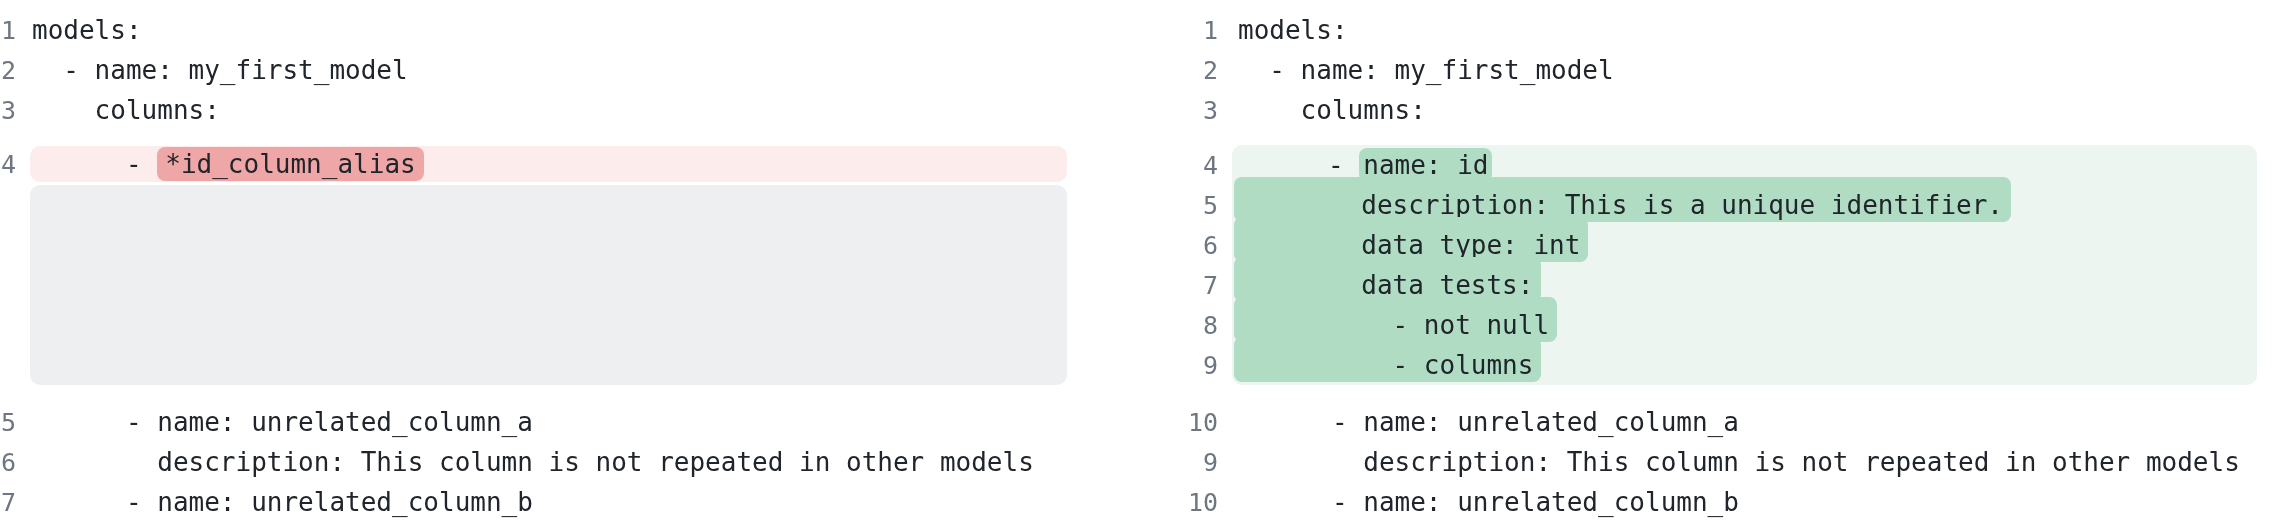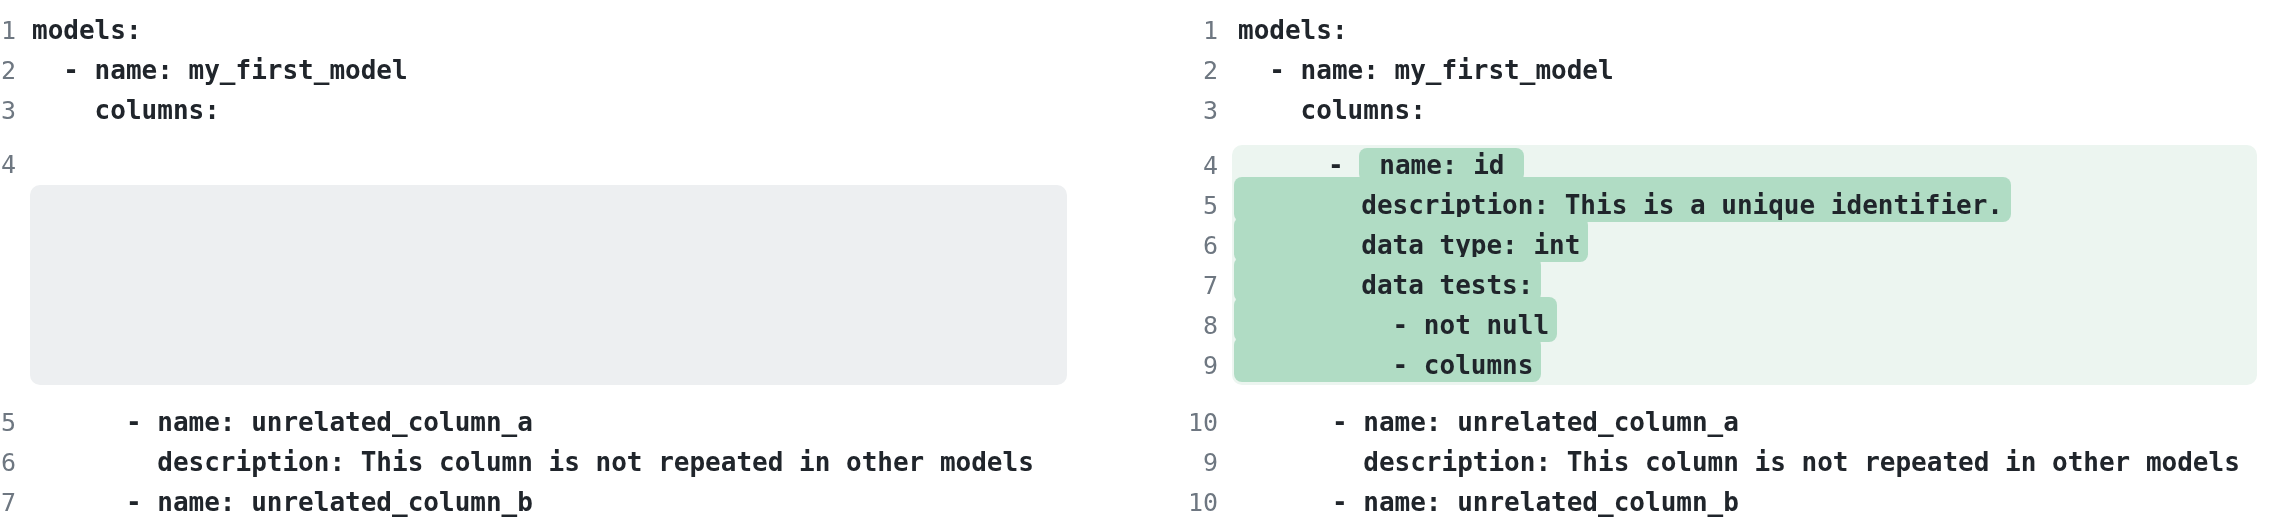--- a/index.html
+++ b/index.html
@@ -12,21 +12,21 @@
   #pane-left  { left:0;     width:1130px; }
   #pane-right { left:1140px; width:1138px; }
 
   .row { display:flex; align-items:center; height:40px; }
   .gutter {
     flex:none; text-align:right; color:var(--lineno,#6e7781);
     font-size:25px; white-space:pre;
   }
   #pane-left  .gutter { width:16px; }
   #pane-right .gutter { width:78px; }
-  .codecell { white-space:pre; line-height:40px;font-weight:bold; }
+  .codecell { white-space:pre; line-height:40px; }
   #pane-left  .row > .codecell { margin-left:16px; }
   #pane-right .row > .codecell { margin-left:20px; }
 
   .section { }
   .section-removed, .section-added { margin-top:15px; }
   .section-removed + .filler { margin-top:2px; }
   .filler + .section-context, .section-added + .section-context { margin-top:17px; }
 
   
   .section-removed .row { height:38px; }
@@ -47,21 +47,21 @@
 
   
   .gline {
     margin-left:14px; width:1025px; height:40px;
     background:var(--added-line,#ecf5f0); display:flex; align-items:center;
   }
   .section-added .row:first-child .gline { border-radius:10px 10px 0 0; }
   .section-added .row:last-child  .gline { border-radius:0 0 10px 10px; }
   .gline .codecell { margin-left:2px; }
   .hl-added {
-    background:var(--added-token,#b0dcc4); border-radius:8px; padding:2px 20px; white-space:pre;
+    background:var(--added-token,#b0dcc4); border-radius:8px; padding:2px 4px; white-space:pre;
   }
   .hl-added.full { padding:13px 8px 2px 2px; }
 </style>
 </head>
 <body style="--text: #20252b; --lineno: #6e7781; --removed-line: #fcedec; --removed-token: #efa6a6; --filler: #edeff1; --added-line: #ecf5f0; --added-token: #b0dcc4;">
 
 <div class="pane" id="pane-left">
     <div class="section section-context">
       <div class="row">
         <div class="gutter">1</div>
@@ -72,20 +72,23 @@
         <div class="codecell">  - name: my_first_model</div>
       </div>
       <div class="row">
         <div class="gutter">3</div>
         <div class="codecell">    columns:</div>
       </div>
     </div>
     <div class="section section-removed">
       <div class="row">
         <div class="gutter">4</div>
+        <div class="removed-bg">
+          <div class="codecell">      - <span class="hl-removed">*id_column_alias</span></div>
+        </div>
       </div>
     </div>
     <div class="filler"></div>
     <div class="section section-context">
       <div class="row">
         <div class="gutter">5</div>
         <div class="codecell">      - name: unrelated_column_a</div>
       </div>
       <div class="row">
         <div class="gutter">6</div>

